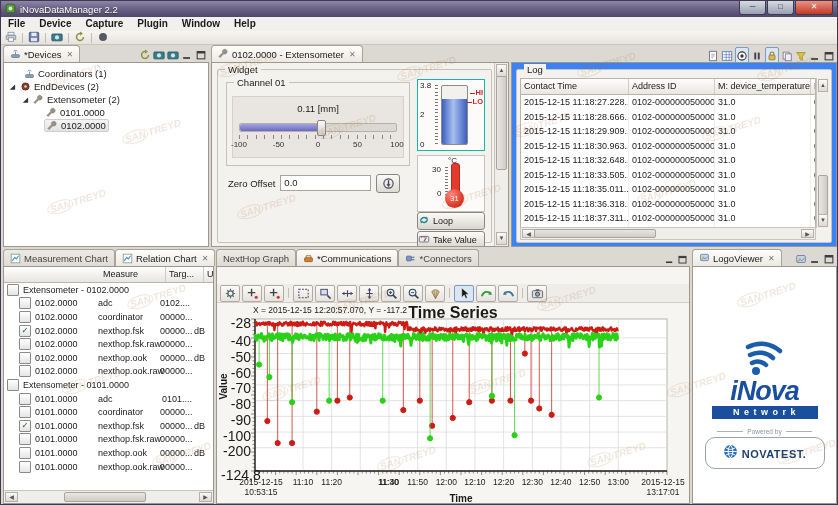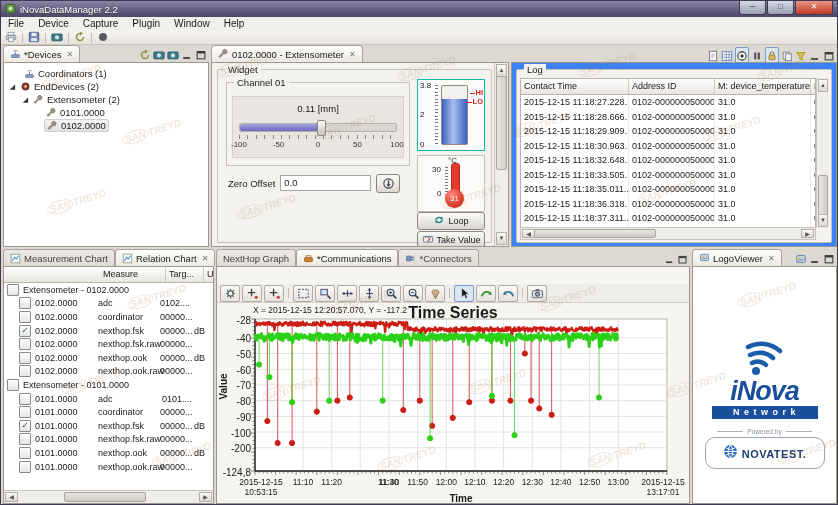--- a/index.html
+++ b/index.html
@@ -8,21 +8,21 @@
   
   .titlebar{position:absolute;left:0;top:0;right:0;height:16px;
     background:linear-gradient(#8d87a6,#6b6488 45%,#4e4769);display:flex;align-items:center;padding-left:4px;gap:4px;}
   .titletext{color:#fff;font-size:9.5px;text-shadow:0 1px 1px #333;}
   .wbtns{position:absolute;right:4px;top:0;display:flex;gap:1px;}
   .wbtn{width:25px;height:13px;border:1px solid #3e3a52;border-top:none;border-radius:0 0 3px 3px;
     background:linear-gradient(#d6dae2,#9aa0b2);color:#2e2e3e;font-size:8px;line-height:11px;text-align:center;}
   .wbtn.close{width:36px;background:linear-gradient(#e89384,#c23a26);color:#fff;}
   .menubar{position:absolute;left:0;top:16px;right:0;height:14px;background:#f2f0ed;border-bottom:1px solid #d8d5cf;
     display:flex;align-items:center;font-size:10px;}
-  .menuitem{padding:0 7px;height:14px;line-height:14px;}
+  .menuitem{padding:0 7px;height:14px;line-height:14px;font-weight:bold;}
   .maintoolbar{position:absolute;left:0;top:30px;right:0;height:13px;background:linear-gradient(#f7f5f2,#e6e3dd);
     border-bottom:1px solid #c9c5be;display:flex;align-items:center;gap:3px;padding-left:4px;}
   .tsep{width:1px;height:10px;background:#c2beb6;margin:0 2px;}
   
   .panel{position:absolute;}
   .ptabs{position:absolute;left:0;top:0;right:0;height:17px;display:flex;align-items:flex-end;}
   .tab{display:flex;align-items:center;gap:3px;height:16px;padding:0 6px;font-size:9.5px;white-space:nowrap;
     border:1px solid #a8a399;border-bottom:none;border-radius:3.5px 3.5px 0 0;background:linear-gradient(#fdfdfc,#ece9e3);}
   .tab.inactive{background:linear-gradient(#eceae5,#dedbd4);color:#444;}
   .tabx{font-size:8px;color:#777;margin-left:2px;}
@@ -60,21 +60,21 @@
   .hilo:before{content:"";display:inline-block;width:5px;height:1px;background:#c22;vertical-align:middle;margin-right:1px;}
   #thermo-box{position:absolute;right:6px;top:85px;width:66px;height:55px;border:1px solid #c6c2b9;background:#fcfbf9;}
   .thermo-num{position:absolute;font-size:8px;color:#222;}
   #thermo-ruler{position:absolute;left:27px;top:11px;height:32px;width:3px;
     background:repeating-linear-gradient(to bottom,#777 0 1px,transparent 1px 3px);}
   #thermo-tube{position:absolute;left:33px;top:7px;width:7px;height:32px;background:#e23a2c;border:1px solid #b8291c;border-radius:3px 3px 0 0;}
   #thermo-bulb{position:absolute;left:27px;top:33px;width:19px;height:19px;border-radius:50%;
     background:radial-gradient(circle at 35% 30%,#ff8a7e,#e23a2c 60%,#b8291c);color:#fff;font-size:7.5px;
     display:flex;align-items:center;justify-content:center;}
   .wbutton{position:absolute;right:6px;width:66px;height:16px;border:1px solid #8a867e;border-radius:3px;
-    background:linear-gradient(#fbfaf8,#d9d6cf);display:flex;align-items:center;justify-content:center;gap:3px;font-size:9px;}
+    background:linear-gradient(#fbfaf8,#d9d6cf);display:flex;align-items:center;gap:3px;font-size:9px;}
   .vscroll{position:absolute;right:0;top:17px;bottom:0;width:13px;background:#f0eeea;border-left:1px solid #c9c5be;}
   .sarrow{position:absolute;left:1px;right:1px;height:11px;background:linear-gradient(#fafaf8,#dcd9d2);border:1px solid #b5b1a9;
     font-size:6px;text-align:center;line-height:10px;color:#555;}
   .sthumb{position:absolute;left:1px;right:1px;background:linear-gradient(90deg,#e8e6e1,#cfccc5);border:1px solid #a9a49c;border-radius:2px;}
   .hscroll{position:absolute;left:0;right:0;bottom:0;height:12px;background:#f0eeea;border-top:1px solid #c9c5be;}
   .harrow{position:absolute;top:1px;bottom:1px;width:11px;background:linear-gradient(#fafaf8,#dcd9d2);border:1px solid #b5b1a9;
     font-size:6px;text-align:center;line-height:9px;color:#555;}
   .hthumb{position:absolute;top:1px;bottom:1px;background:linear-gradient(#e8e6e1,#cfccc5);border:1px solid #a9a49c;border-radius:2px;}
   
   #log-group{left:4px;top:6px;right:4px;bottom:3px;background:#f4f2ee;}
@@ -90,21 +90,21 @@
     font-size:8.5px;line-height:9px;text-align:center;color:#2a6a2a;flex:none;}
   
   #chart-toolbar{position:absolute;left:0;top:17px;right:0;height:18px;background:#efede9;border-bottom:1px solid #d3cfc8;
     display:flex;align-items:center;gap:2px;padding-left:3px;}
   .cbtn{width:18px;height:15px;border:1px solid #b0aca4;border-radius:2px;background:linear-gradient(#fbfaf8,#e6e3dd);
     display:flex;align-items:center;justify-content:center;}
   .cbtn.pressed{background:#dbe6f3;border-color:#7a9cc4;}
   #chart-body{position:absolute;left:0;top:36px;right:0;bottom:0;background:#f7f5f2;overflow:visible;}
   #cursor-readout{position:absolute;left:36px;top:2px;font-size:8.5px;color:#222;}
   #chart-title{position:absolute;left:0;right:0;top:1px;text-align:center;font-size:16px;font-weight:bold;}
-  .ytick{position:absolute;left:4px;width:30px;text-align:right;font-size:10px;}
+  .ytick{position:absolute;left:4px;width:30px;text-align:right;font-size:14px;}
   .xtick{position:absolute;font-size:8.5px;transform:translateX(-50%);white-space:nowrap;}
   .xend{position:absolute;font-size:8.5px;text-align:center;transform:translateX(-50%);line-height:10px;white-space:nowrap;}
   #value-label{position:absolute;left:-25px;top:78px;width:62px;text-align:center;transform:rotate(-90deg);
     font-weight:bold;font-size:10px;}
   #time-label{position:absolute;left:38px;width:412px;top:190px;text-align:center;font-weight:bold;font-size:10px;}
   
   #logo-content{text-align:center;}
   #inova-text{font-size:27px;font-weight:bold;font-style:italic;color:#1a4f9e;letter-spacing:-1px;line-height:24px;}
   #network-bar{margin:3px auto 0;width:106px;height:13px;background:#1a4f9e;color:#fff;font-size:9px;font-weight:bold;
     letter-spacing:4.5px;line-height:13px;text-indent:4px;}

